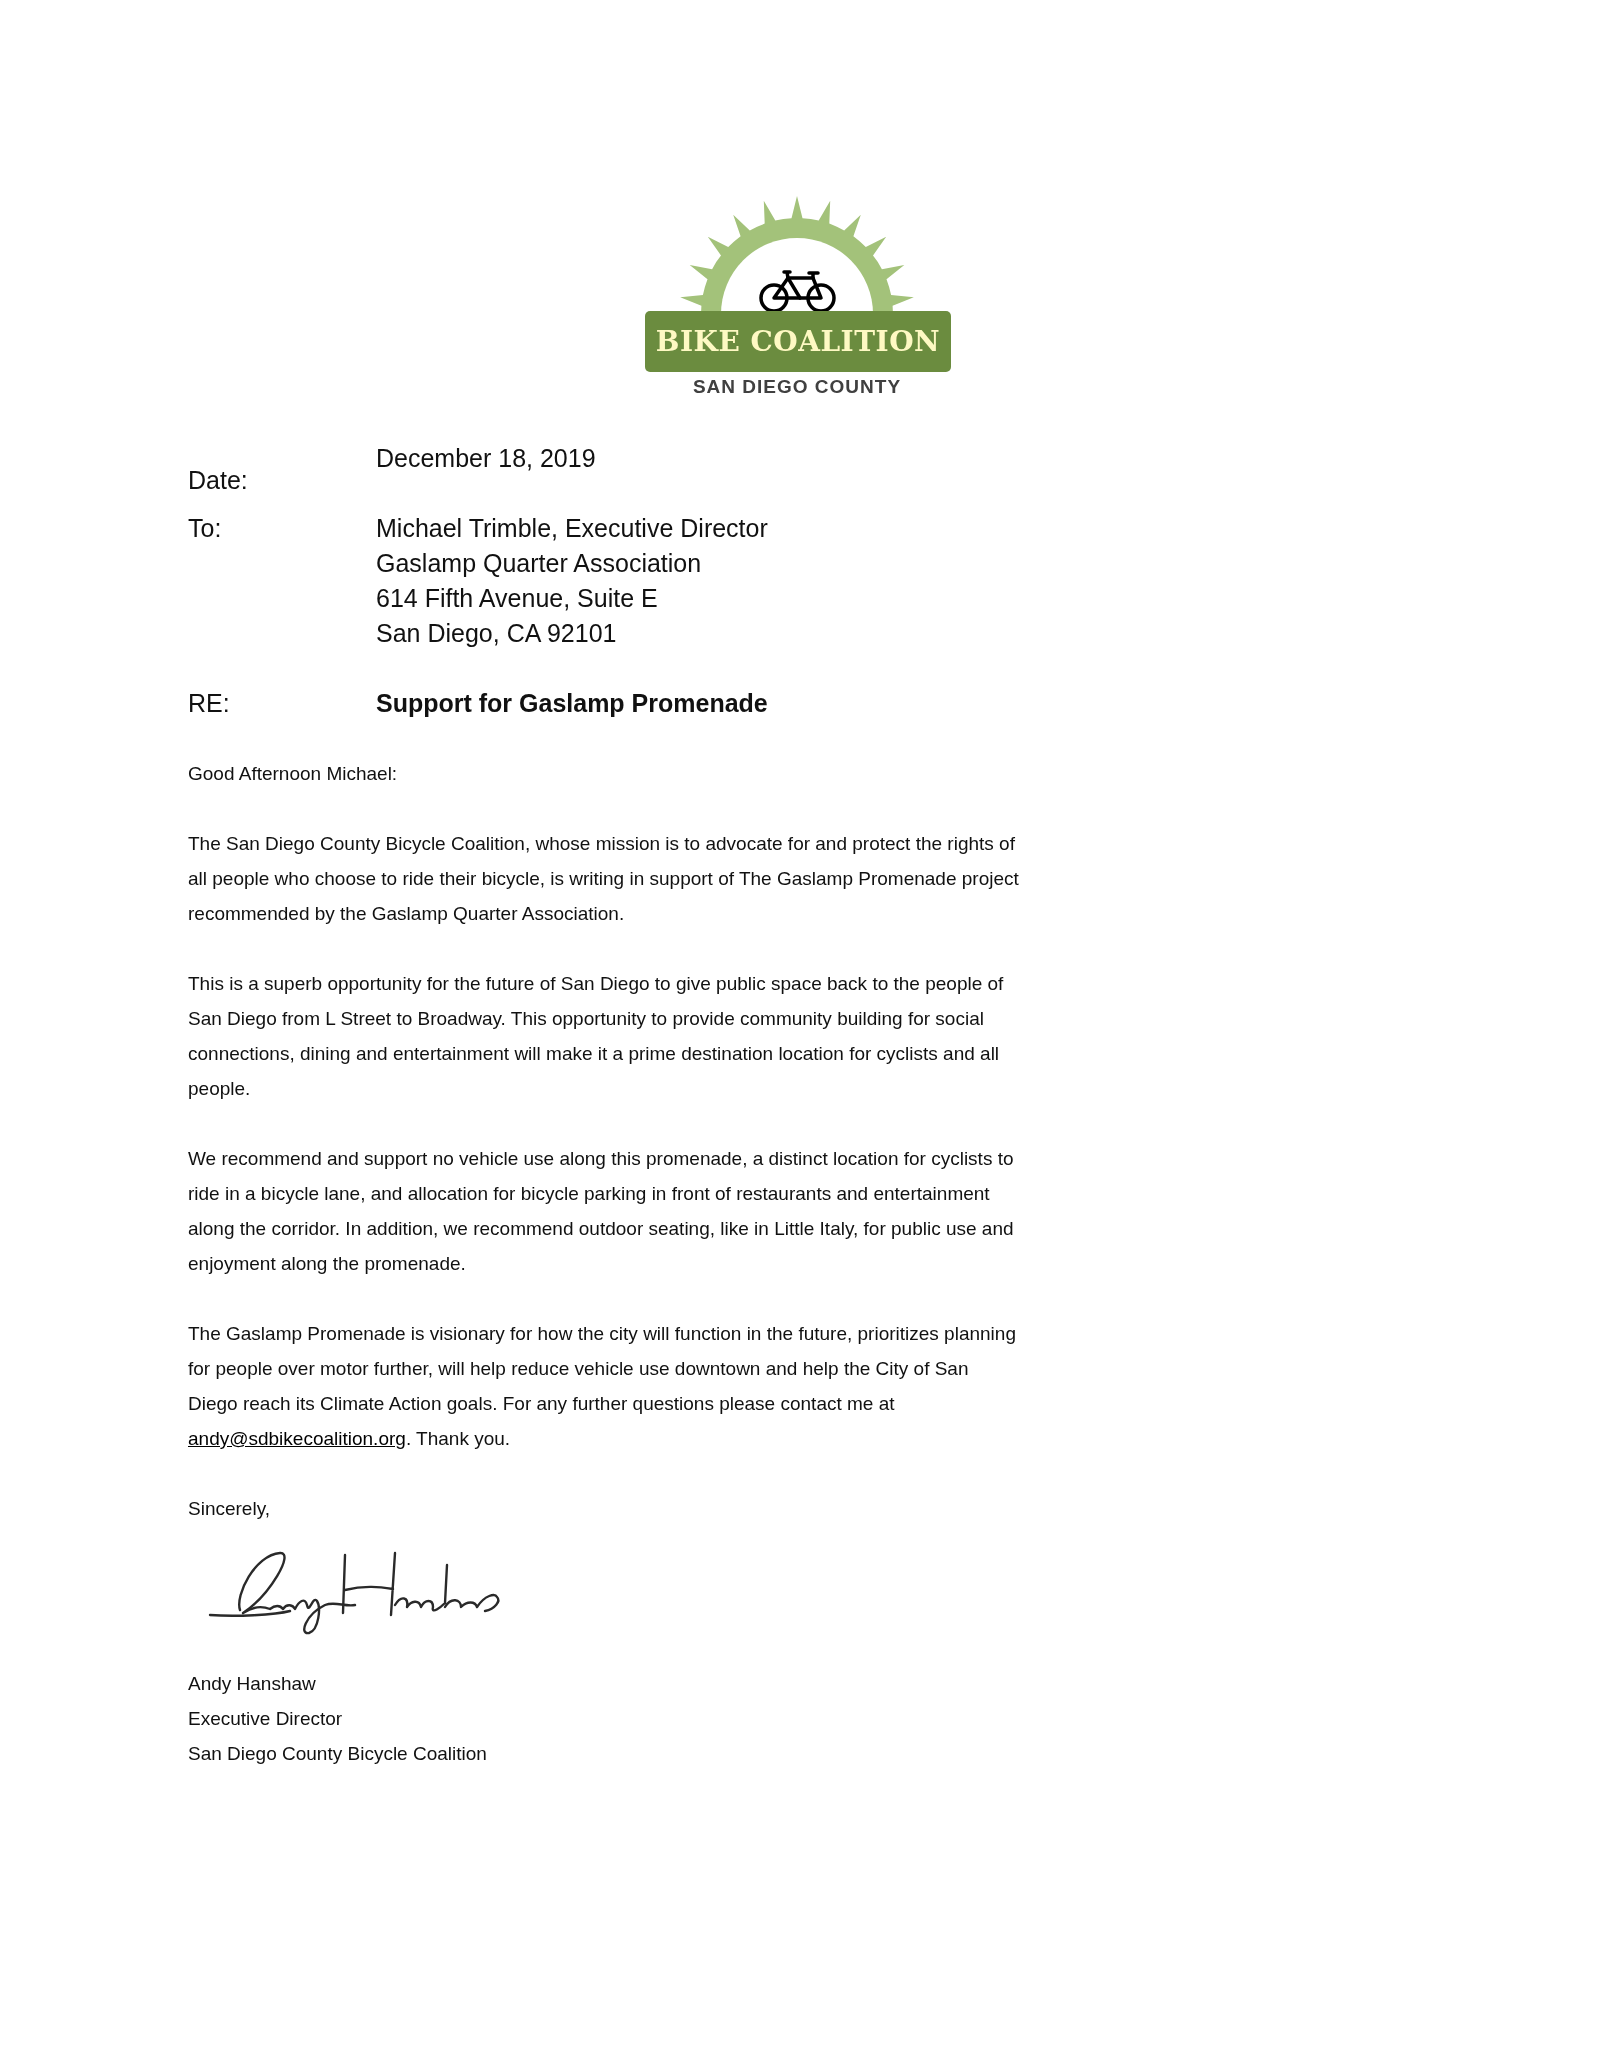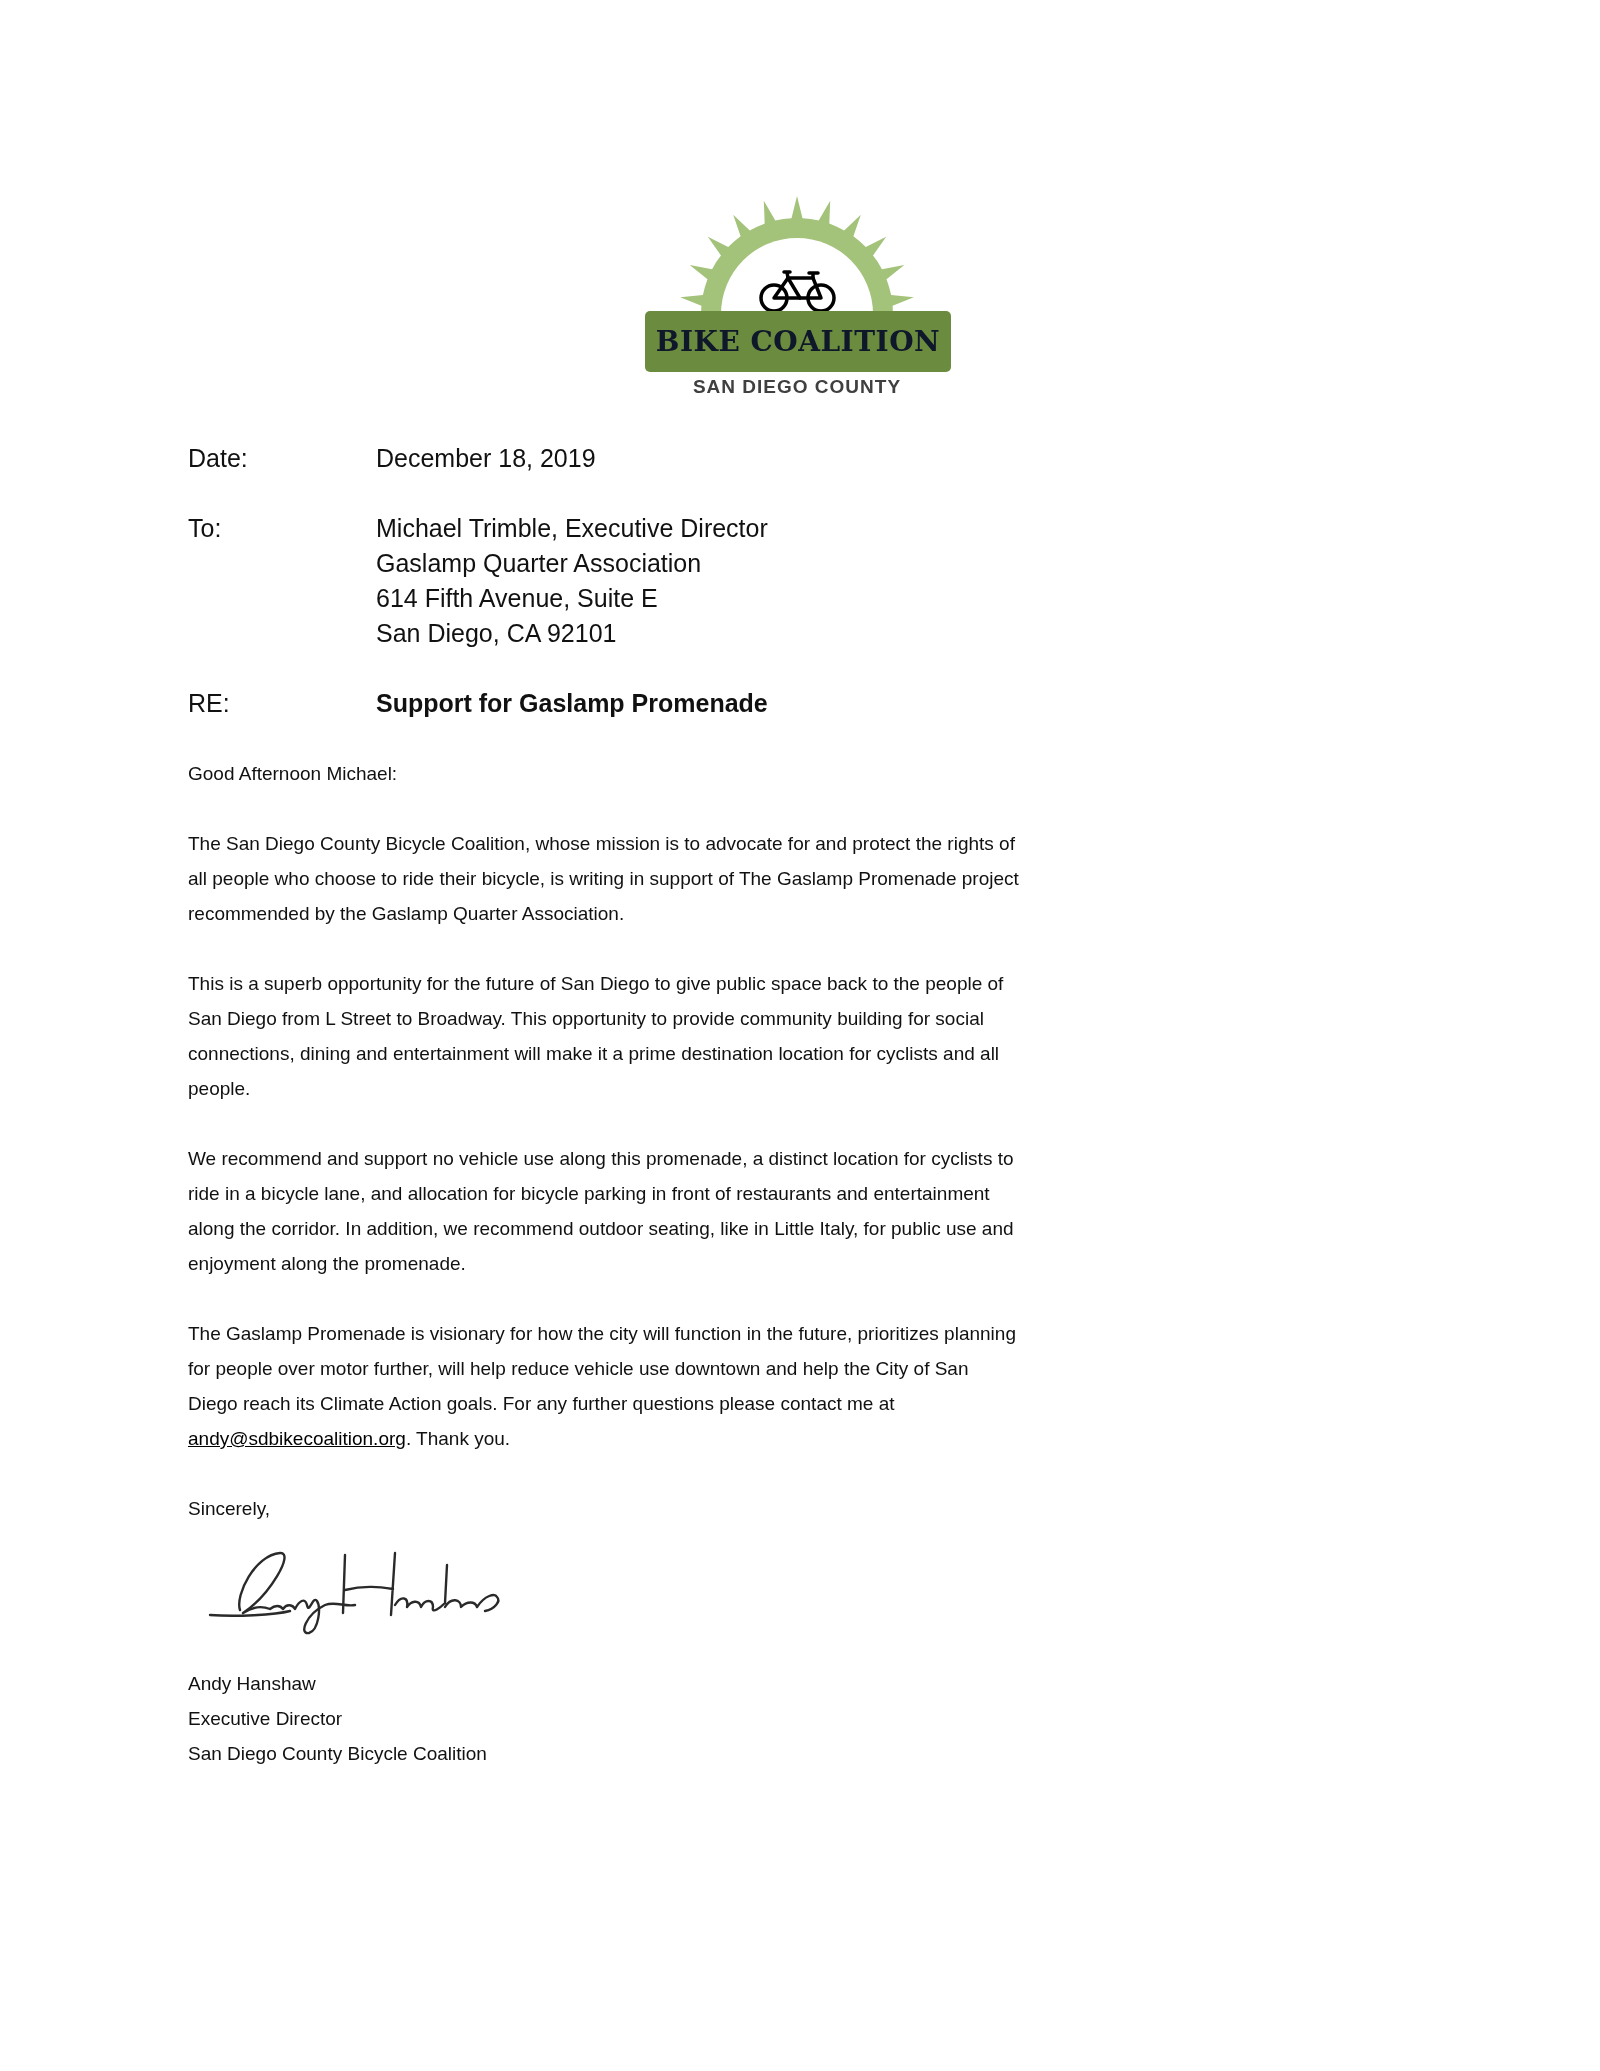--- a/index.html
+++ b/index.html
@@ -3,21 +3,21 @@
 <meta charset="utf-8">
 <style>
   html, body { margin: 0; padding: 0; background: #ffffff; }
   body { width: 1600px; height: 2071px; position: relative; overflow: hidden;
          font-family: "Liberation Sans", sans-serif; color: #111; }
   .logo { position: absolute; left: 636px; top: 186px; width: 322px; height: 220px; }
   .logo svg { display: block; }
   .logo-bar { position: absolute; left: 9px; top: 125px; width: 306px; height: 61px;
               background: #6b8c3f; border-radius: 5px; display: flex; align-items: center;
               justify-content: center; }
-  .logo-bar span { color: #0f172a; font-family: "DejaVu Serif", serif; font-weight: bold;
+  .logo-bar span { color: #fef9c3; font-family: "DejaVu Serif", serif; font-weight: bold;
                    font-size: 28px; letter-spacing: 0.5px; }
   .logo-sub { position: absolute; left: 0; top: 190px; width: 322px; text-align: center;
               color: #404040; font-family: "Liberation Sans", sans-serif; font-weight: bold;
               font-size: 19px; letter-spacing: 1px; }
   .text { position: absolute; left: 188px; font-size: 19px; line-height: 35px; white-space: nowrap; }
   .label { position: absolute; left: 188px; font-size: 25px; line-height: 35px; }
   .value { position: absolute; left: 376px; font-size: 25px; line-height: 35px; }
   .bold { font-weight: bold; }
   .line { display: block; }
   a.email { color: #000000; }
@@ -40,21 +40,21 @@
       <path d="M26 4 L32 4 M29 4 L30 10"></path>
       <path d="M51 5 L60 5 M55 5 L55 10"></path>
     </g>
   </svg>
   <div class="logo-bar">
     <span>BIKE COALITION</span>
   </div>
   <div class="logo-sub">SAN DIEGO COUNTY</div>
 </div>
 
-<div class="label" style="top:441px">Date:</div>
+<div class="label" style="top:463px">Date:</div>
 <div class="value" style="top:441px">December 18, 2019</div>
 
 <div class="label" style="top:511px">To:</div>
 <div class="value" style="top:511px">
   <span class="line">Michael Trimble, Executive Director</span>
   <span class="line">Gaslamp Quarter Association</span>
   <span class="line">614 Fifth Avenue, Suite E</span>
   <span class="line">San Diego, CA 92101</span>
 </div>
 

